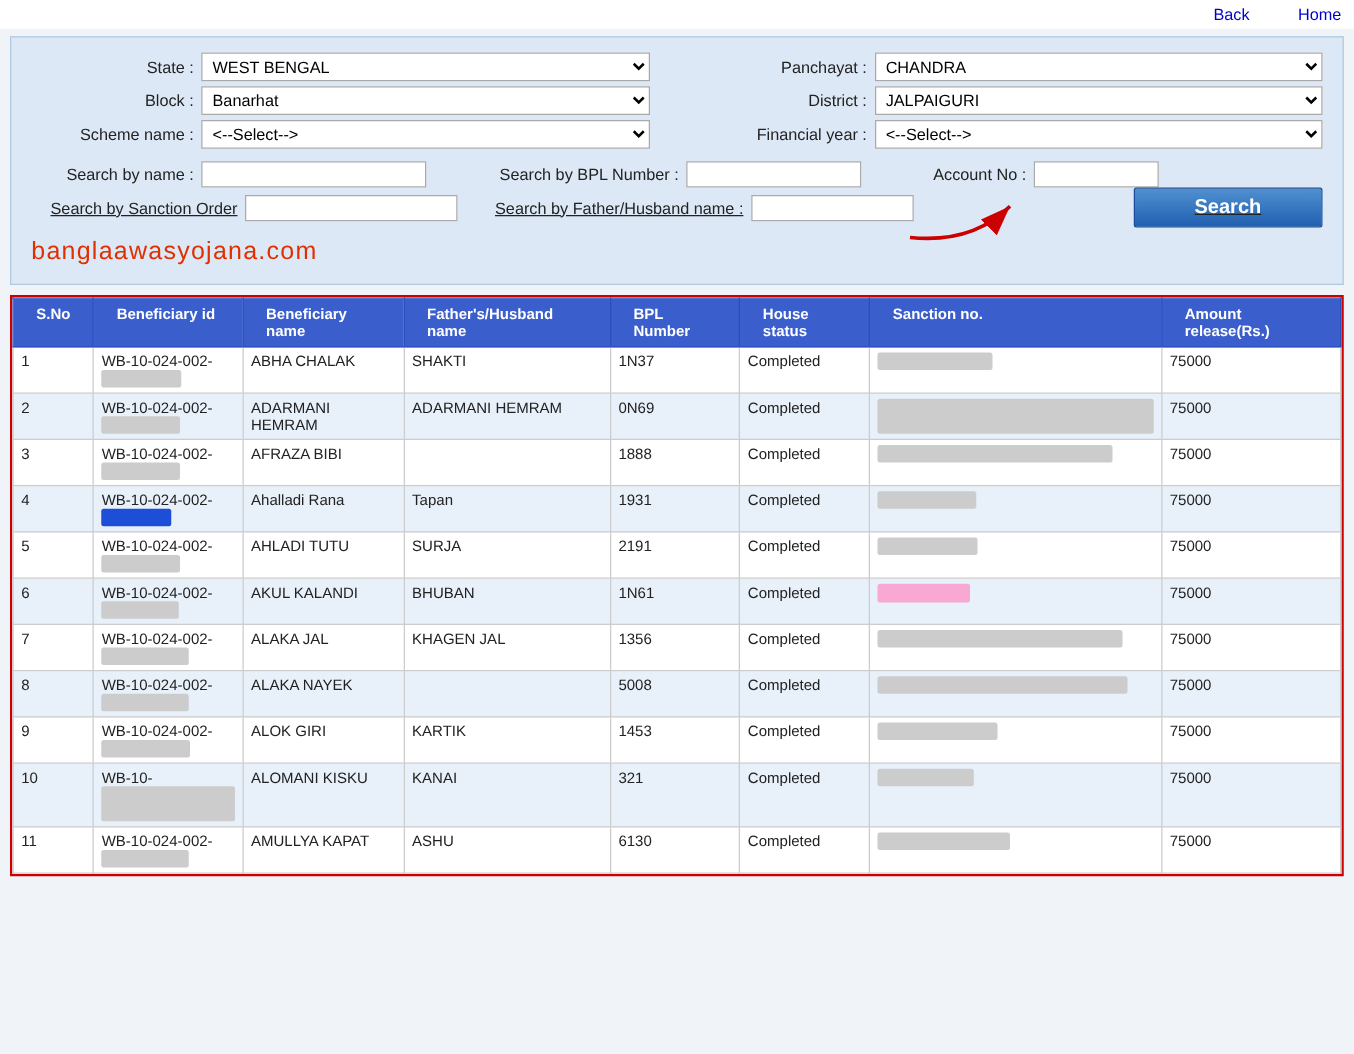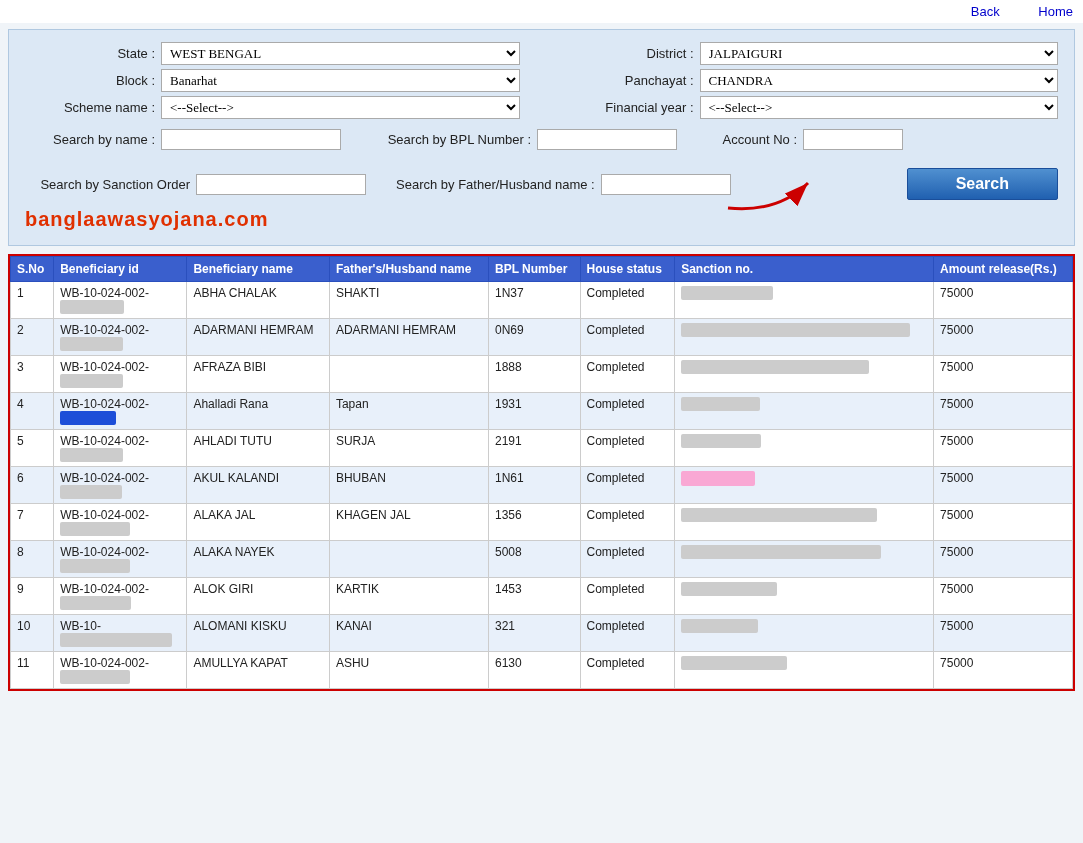--- a/index.html
+++ b/index.html
@@ -43,53 +43,52 @@
       text-align: right;
       font-size: 13px;
       color: #222;
     }
     .form-row input, .form-row select {
       flex: 1;
       padding: 2px 4px;
       font-size: 13px;
       border: 1px solid #aaa;
       background: #fff;
-      font-family: Liberation Serif, serif;
     }
     .search-btn {
       background: linear-gradient(to bottom, #5090d0, #2060b0);
       color: #fff;
       border: 1px solid #1a4e9a;
       padding: 6px 48px;
       font-size: 16px;
       font-weight: bold;
       cursor: pointer;
       border-radius: 2px;
     }
     .watermark-text {
       color: #e03000;
       font-size: 20px;
-      font-weight: bold;
+      font-weight: normal;
       letter-spacing: 1px;
     }
     .table-wrapper {
       margin: 8px 8px 8px 8px;
       border: 2px solid #cc0000;
     }
     table {
       width: 100%;
       border-collapse: collapse;
       background: #fff;
     }
     thead tr {
       background: #3a5fcd;
       color: #fff;
     }
     thead th {
-      padding: 5px 6px;
+      padding: 5px 18px;
       text-align: left;
       font-size: 12px;
       font-weight: bold;
       border: 1px solid #2a4fbd;
       vertical-align: top;
     }
     tbody tr:nth-child(odd) {
       background: #fff;
     }
     tbody tr:nth-child(even) {
@@ -148,56 +147,56 @@
       <div class="form-row">
         <label>Scheme name :</label>
         <select>
           <option>&lt;--Select--&gt;</option>
         </select>
       </div>
     </div>
 
     <div>
       <div class="form-row">
+        <label>Panchayat :</label>
+        <select>
+          <option>CHANDRA</option>
+        </select>
+      </div>
+      <div class="form-row">
         <label>District :</label>
         <select>
           <option>JALPAIGURI</option>
         </select>
       </div>
       <div class="form-row">
-        <label>Panchayat :</label>
-        <select>
-          <option>CHANDRA</option>
-        </select>
-      </div>
-      <div class="form-row">
         <label>Financial year :</label>
         <select>
           <option>&lt;--Select--&gt;</option>
         </select>
       </div>
     </div>
   </div>
 
-  <div style="display:flex; gap: 30px; margin-top: 6px;">
+  <div style="display:flex; gap: 42px; margin-top: 6px;">
     <div class="extra-row-inner">
       <label>Search by name :</label>
       <input type="text" style="width: 180px;">
     </div>
     <div class="extra-row-inner">
       <label style="min-width:160px;">Search by BPL Number :</label>
       <input type="text" style="width: 140px;">
     </div>
     <div class="extra-row-inner">
       <label style="min-width:90px;text-align:right;">Account No :</label>
       <input type="text" style="width: 100px;">
     </div>
   </div>
 
-  <div style="display:flex; gap: 30px; margin-top: 18px; align-items: center;">
+  <div style="display:flex; gap: 30px; margin-top: 0; align-items: center; text-decoration: underline;">
     <div class="extra-row-inner">
       <label style="min-width:165px;">Search by Sanction Order</label>
       <input type="text" style="width: 170px;">
     </div>
     <div class="extra-row-inner">
       <label style="min-width:185px;">Search by Father/Husband name :</label>
       <input type="text" style="width: 130px;">
     </div>
     <div style="display:flex; flex-direction:column; align-items:flex-end; margin-left:auto;">
 

